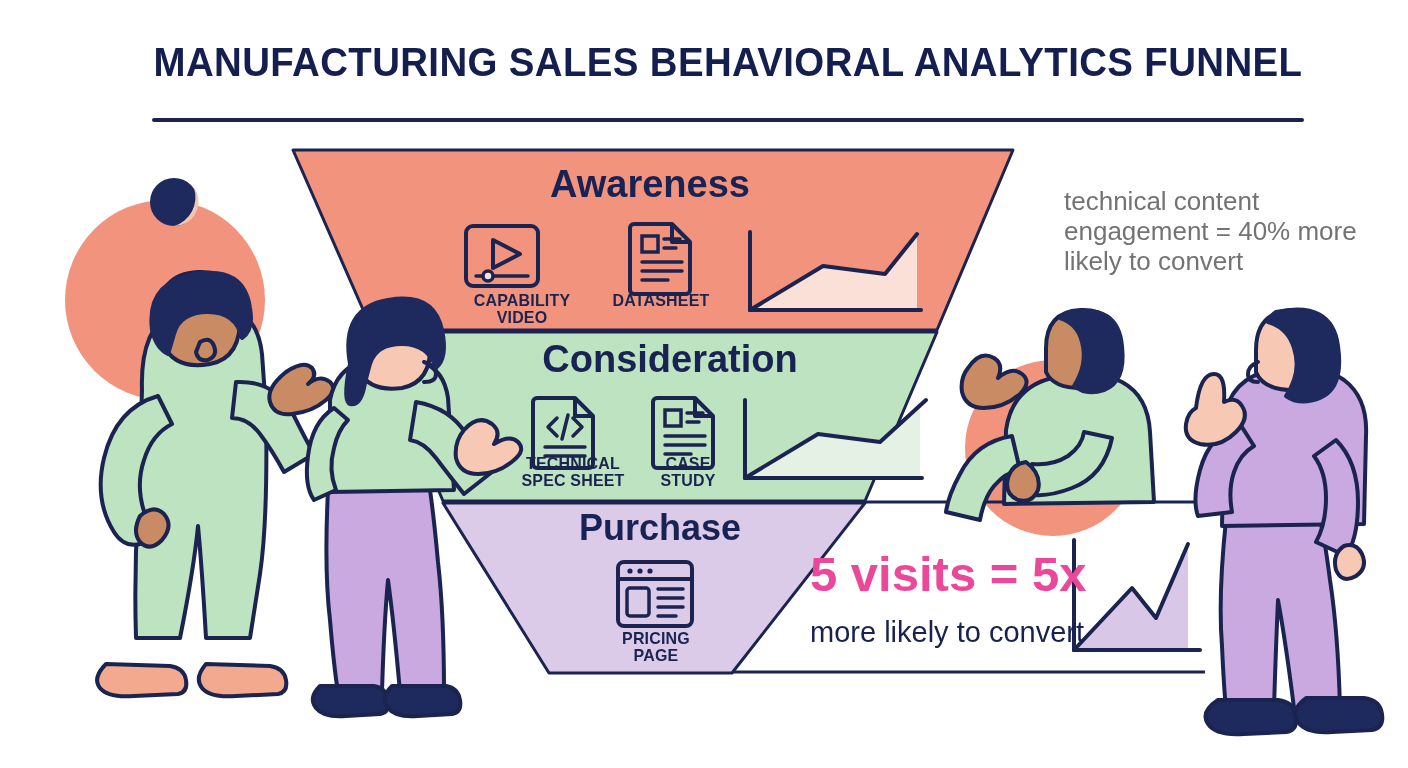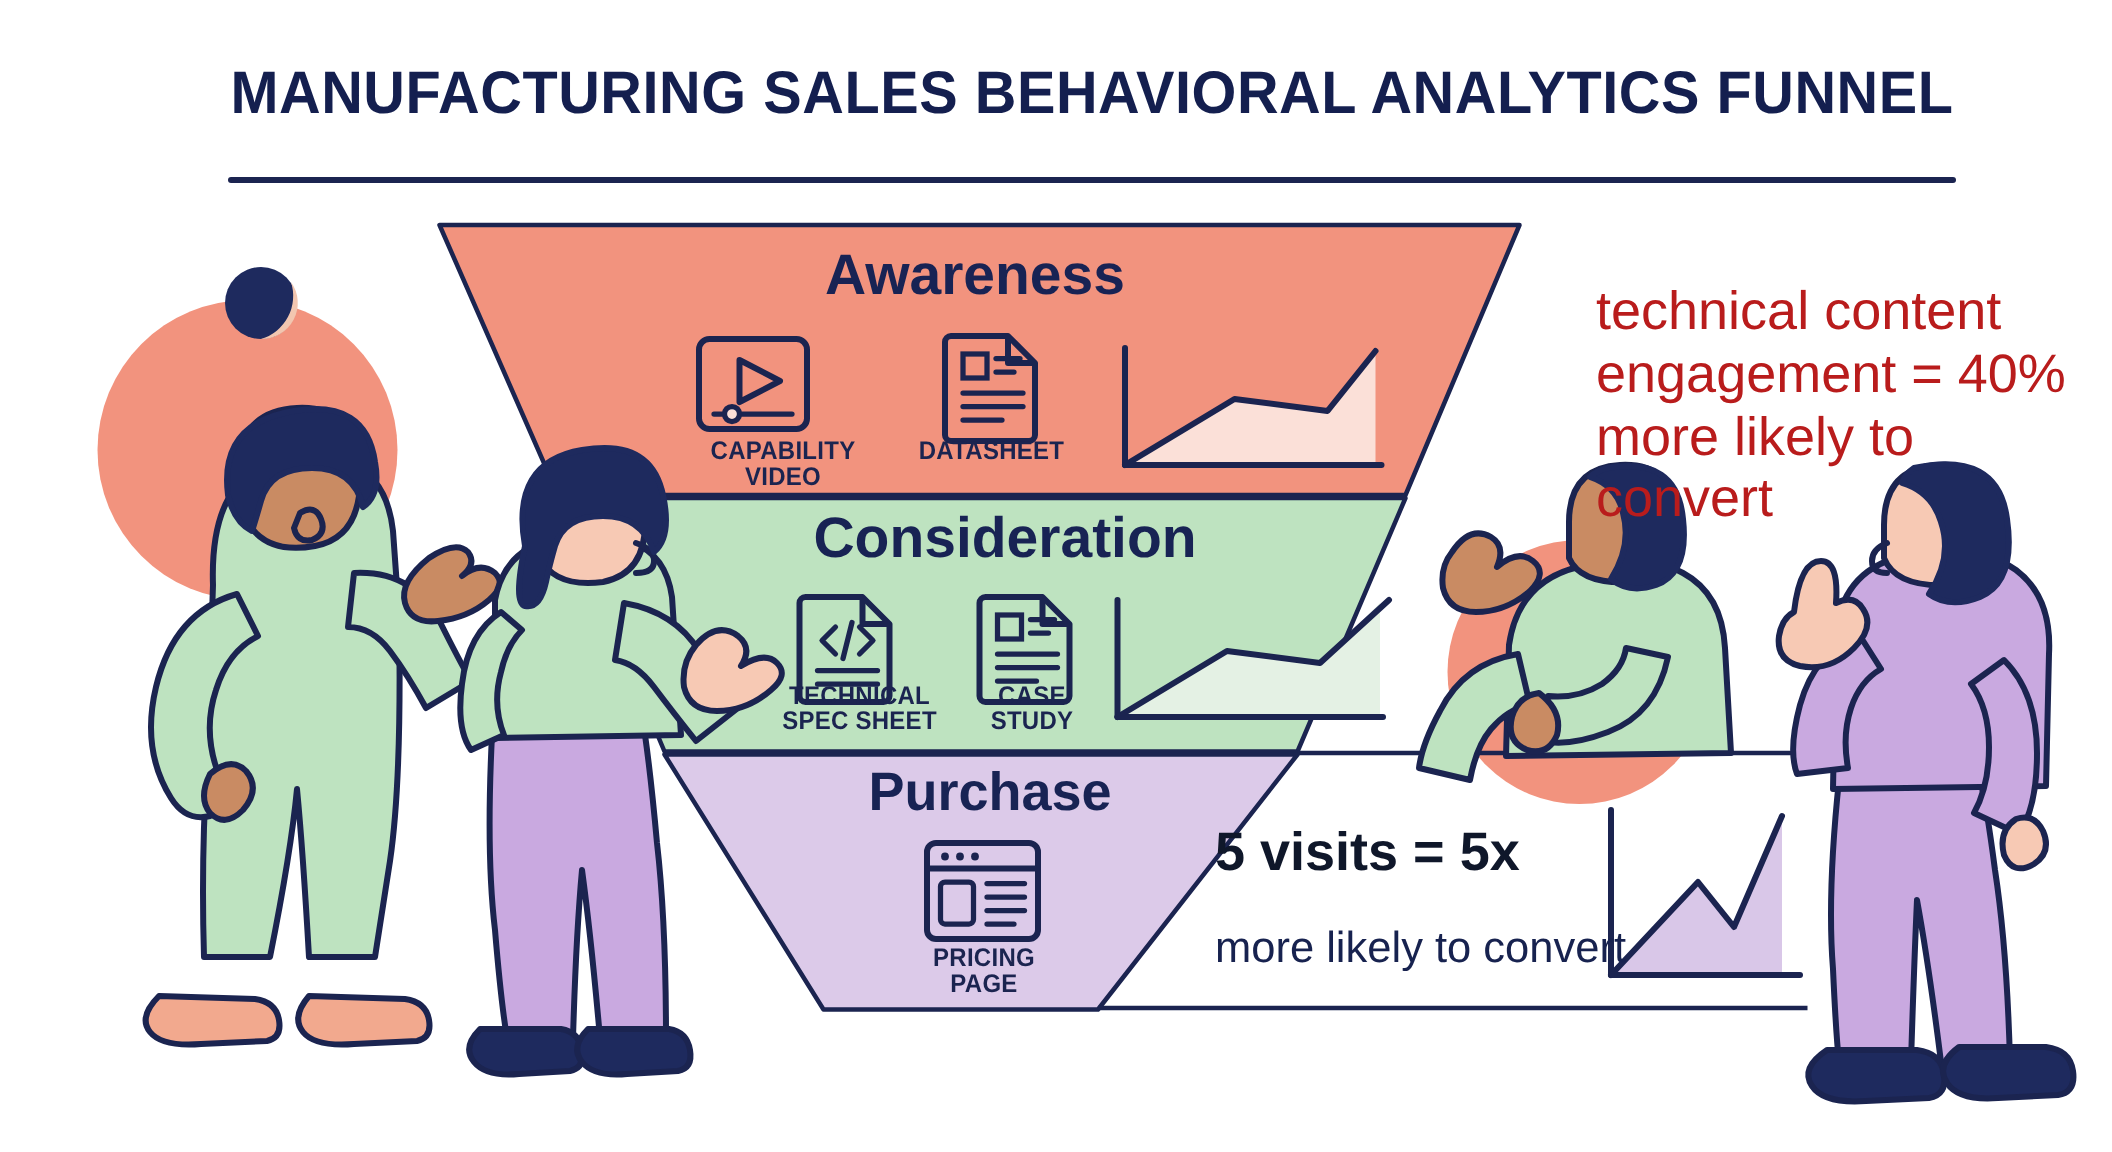--- a/index.html
+++ b/index.html
@@ -38,25 +38,25 @@
 
   .icon-label{
     position:absolute;text-align:center;font-weight:700;
     font-size:17px;line-height:1.02;color:#1b2450;letter-spacing:.2px;
     transform:scaleX(.94);
   }
 
   
   #callout-top{
     left:1040px;top:186px;width:330px;
-    font-size:36px;line-height:1.16;font-weight:400;color:#b91c1c;
+    font-size:26px;line-height:1.16;font-weight:400;color:#737373;
   }
   #callout-bottom-big{
     left:786px;top:550px;width:300px;
-    font-size:36px;font-weight:700;line-height:1;color:#0f172a;white-space:nowrap;
+    font-size:49px;font-weight:700;line-height:1;color:#ec4899;white-space:nowrap;
   }
   #callout-bottom-sub{
     left:786px;top:618px;width:300px;
     font-size:29px;font-weight:400;line-height:1;color:#17224f;white-space:nowrap;
   }
 </style>
 </head>
 <body>
 
 <div class="stage">

